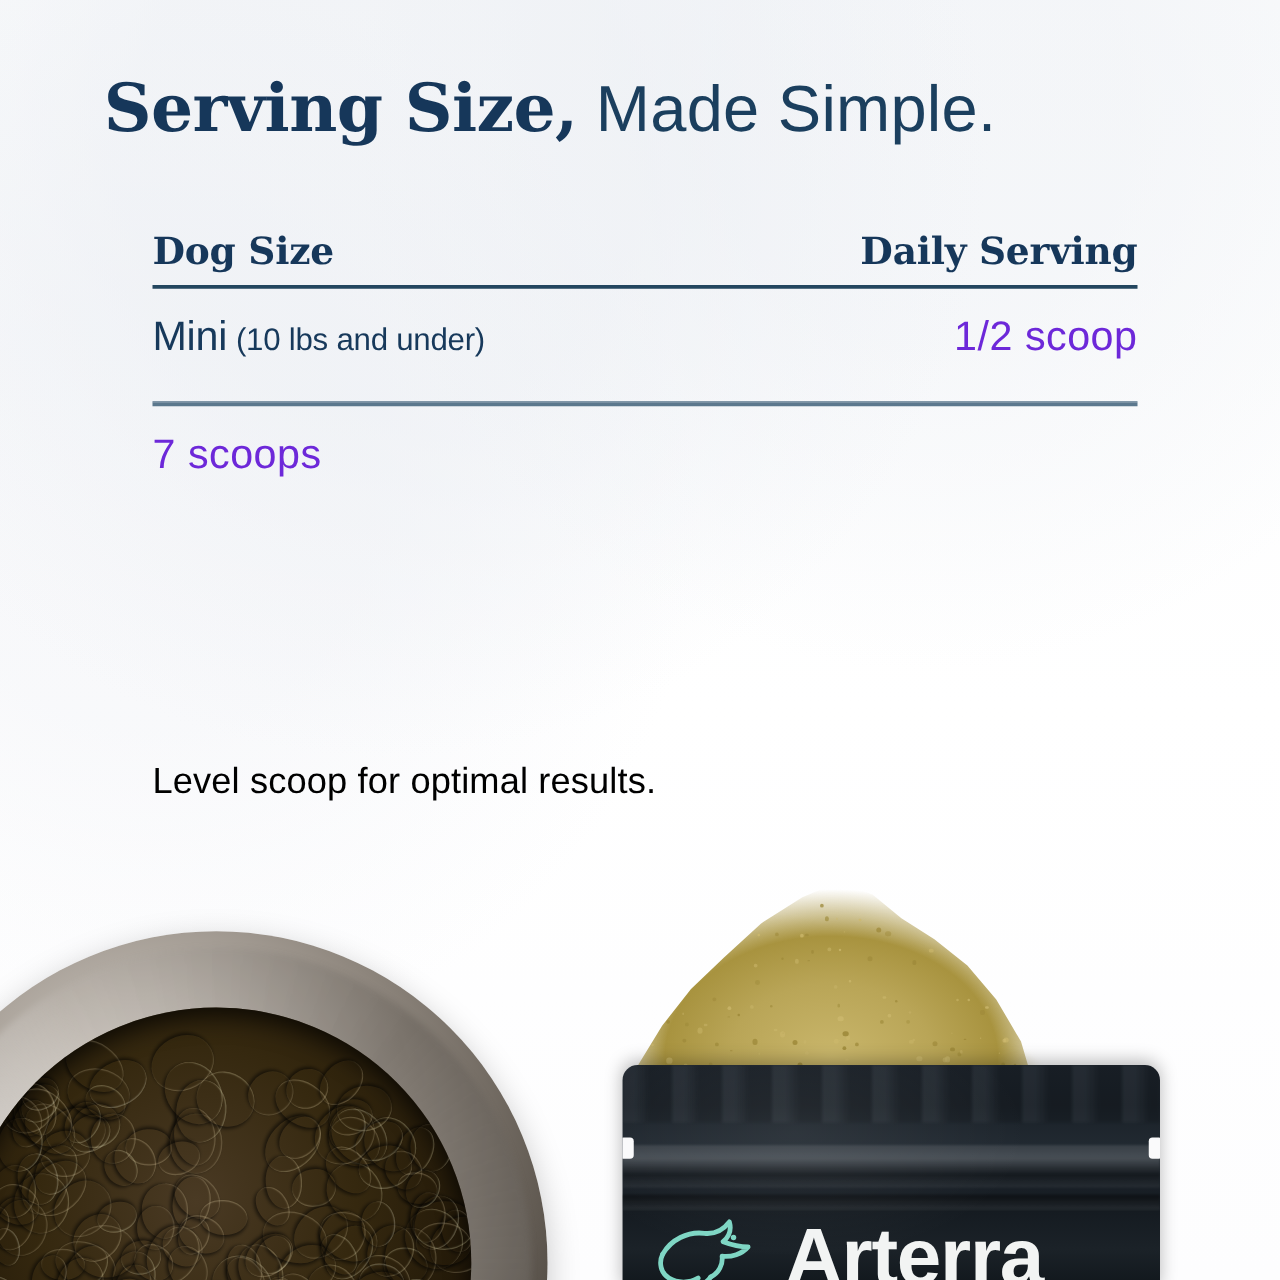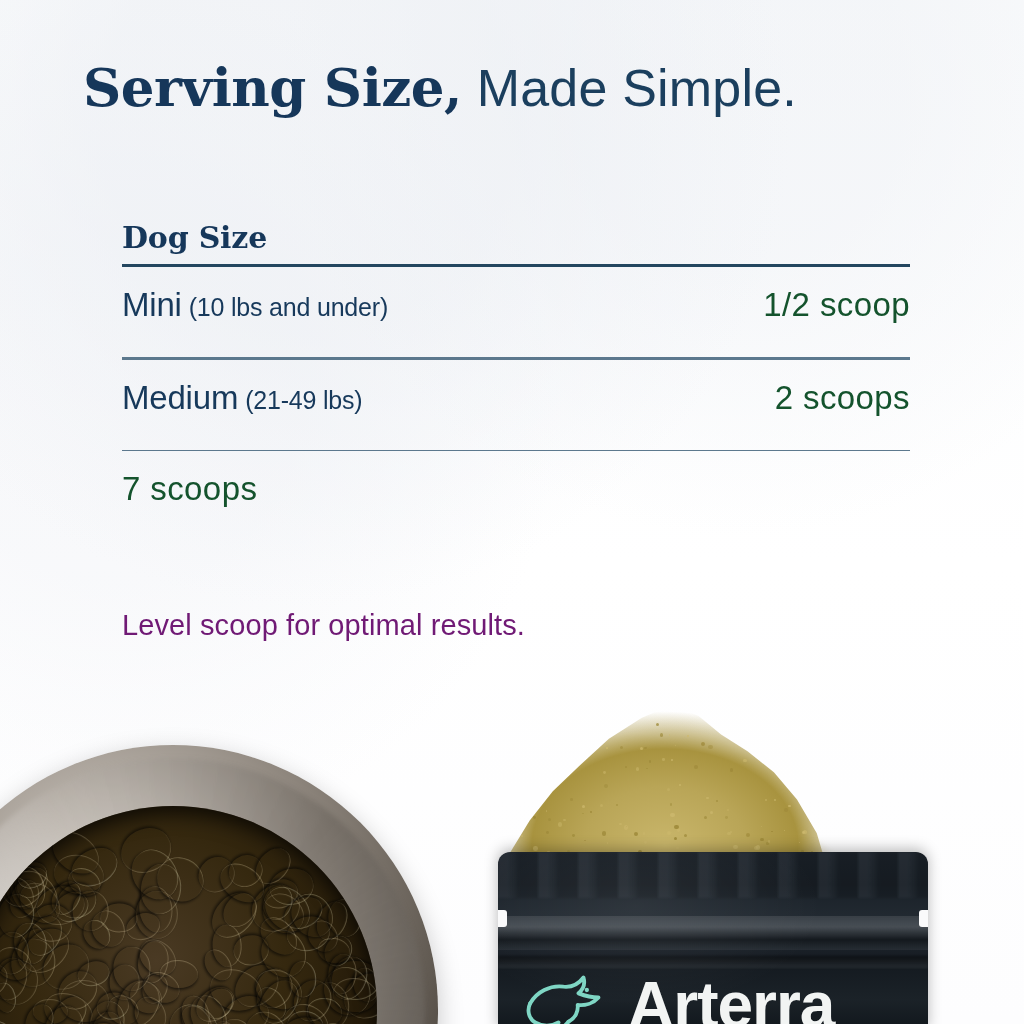--- a/index.html
+++ b/index.html
@@ -36,21 +36,21 @@
   .title-sans{
     font-family:"Liberation Sans", sans-serif;
     font-weight:300;
     font-size:52px;
     letter-spacing:0.2px;
     color:#1b3f5e;
     vertical-align:baseline;
   }
 
   
-  .table{position:absolute;left:122px;top:184px;width:788px;margin-top:36px;}
+  .table{position:absolute;left:122px;top:184px;width:788px;}
   .thead{display:flex;justify-content:space-between;align-items:flex-end;padding-bottom:9px;}
   .th{
     font-family:"DejaVu Serif", serif;
     font-weight:700;font-size:30px;color:#16375a;letter-spacing:-0.2px;
   }
   .rule-heavy{height:2.6px;background:#23465f;width:100%;}
   .rule-light{height:1.6px;background:#41617a;opacity:.85;width:100%;}
 
   .row{display:flex;justify-content:space-between;align-items:baseline;
        height:90px;padding-top:19px;box-sizing:border-box;}
@@ -59,29 +59,29 @@
     font-family:"Liberation Sans", sans-serif;
     font-weight:400;font-size:33px;color:#17395b;letter-spacing:-0.2px;
   }
   .size-range{
     font-family:"Liberation Sans", sans-serif;
     font-weight:400;font-size:25px;color:#17395b;letter-spacing:-0.2px;
     margin-left:7px;
   }
   .serving{
     font-family:"Liberation Sans", sans-serif;
-    font-weight:300;font-size:33px;color:#14532d;letter-spacing:0.4px;
+    font-weight:300;font-size:33px;color:#6d28d9;letter-spacing:0.4px;
     white-space:nowrap;
   }
 
   
   .notes{position:absolute;left:122px;top:606px;width:760px;}
   .note-line{
     font-family:"Liberation Sans", sans-serif;
-    font-weight:300;font-size:29px;color:#701a75;letter-spacing:0.1px;
+    font-weight:300;font-size:29px;color:#000000;letter-spacing:0.1px;
     line-height:38px;white-space:nowrap;
   }
 
   
   .photo-zone{position:absolute;left:0;top:560px;width:1024px;height:464px;overflow:hidden;}
 
   
   .bowl{
     position:absolute;left:-92px;top:185px;width:530px;height:530px;border-radius:50%;
     background:
@@ -188,39 +188,34 @@
   <div class="paper-tint"></div>
 
   <div class="title-wrap">
     <span class="title-serif">Serving Size,</span><span class="title-sans"> Made Simple.</span>
   </div>
 
   <div class="table">
 
     <div class="thead">
       <div class="th">Dog Size</div>
+      <div class="th">Daily Serving</div>
     </div>
     <div class="rule-heavy"></div>
 
     <div class="row">
       <div class="cell-left">
         <span class="size-name">Mini</span><span class="size-range">(10 lbs and under)</span>
       </div>
       <div class="serving">1/2 scoop</div>
     </div>
     <div class="rule-light"></div>
 
     <div class="rule-light"></div>
 
-    <div class="row">
-      <div class="cell-left">
-        <span class="size-name">Medium</span><span class="size-range">(21-49 lbs)</span>
-      </div>
-      <div class="serving">2 scoops</div>
-    </div>
     <div class="rule-light"></div>
 
     <div class="row">
       <div class="serving">7 scoops</div>
     </div>
   </div>
 
   <div class="notes">
     <div class="note-line">Level scoop for optimal results.</div>
   </div>

